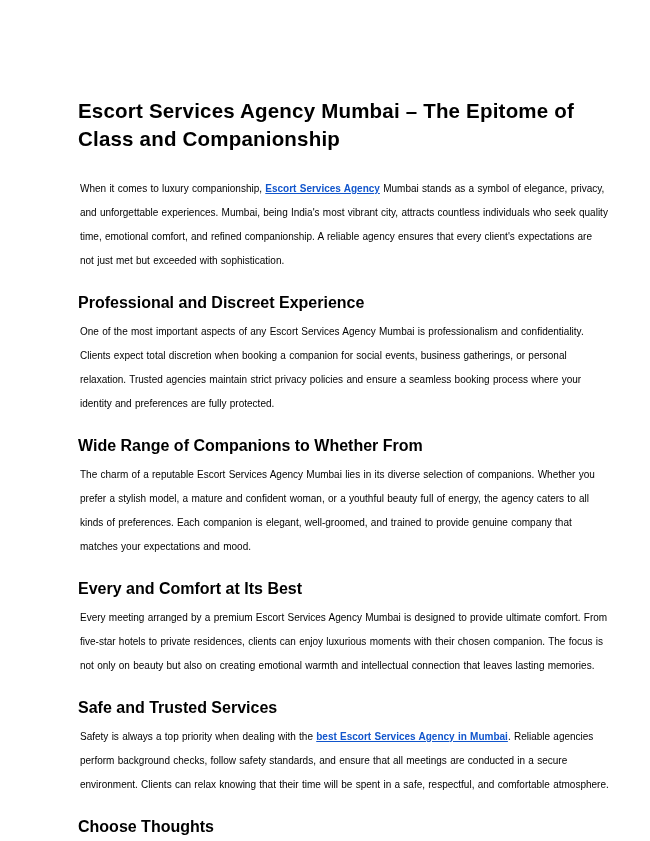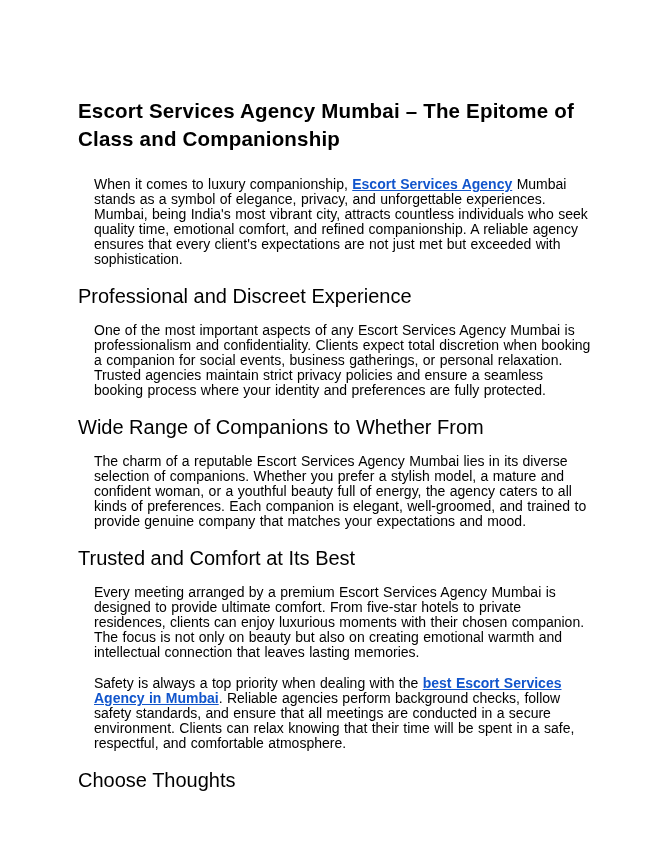--- a/index.html
+++ b/index.html
@@ -27,28 +27,28 @@
   }
   h1.doc-title {
     margin: 0 0 24px 0;
     font-size: 20.5px;
     line-height: 28px;
     font-weight: 700;
     letter-spacing: 0.2px;
   }
   h2.section-heading {
     margin: 19px 0 7px 0;
-    font-size: 20px;
+    font-size: 16px;
     line-height: 21px;
-    font-weight: 400;
+    font-weight: 700;
   }
   p.body-text {
-    margin: 16px;
-    font-size: 14px;
-    line-height: 15px;
+    margin: 2px;
+    font-size: 10px;
+    line-height: 24px;
     font-weight: 400;
     word-spacing: 0.5px;
   }
   p.intro {
     margin-bottom: 2px;
   }
   a.doc-link {
     font-weight: 700;
     text-decoration: underline;
     cursor: pointer;
@@ -68,25 +68,26 @@
       <h2 class="section-heading">Professional and Discreet Experience</h2>
       <p class="body-text">One of the most important aspects of any Escort Services Agency Mumbai is professionalism and confidentiality. Clients expect total discretion when booking a companion for social events, business gatherings, or personal relaxation. Trusted agencies maintain strict privacy policies and ensure a seamless booking process where your identity and preferences are fully protected.</p>
     </section>
 
     <section>
       <h2 class="section-heading">Wide Range of Companions to Whether From</h2>
       <p class="body-text">The charm of a reputable Escort Services Agency Mumbai lies in its diverse selection of companions. Whether you prefer a stylish model, a mature and confident woman, or a youthful beauty full of energy, the agency caters to all kinds of preferences. Each companion is elegant, well-groomed, and trained to provide genuine company that matches your expectations and mood.</p>
     </section>
 
     <section>
-      <h2 class="section-heading">Trusted and Comfort at Its Best</h2>
+      <h2 class="section-heading">Every and Comfort at Its Best</h2>
       <p class="body-text">Every meeting arranged by a premium Escort Services Agency Mumbai is designed to provide ultimate comfort. From five-star hotels to private residences, clients can enjoy luxurious moments with their chosen companion. The focus is not only on beauty but also on creating emotional warmth and intellectual connection that leaves lasting memories.</p>
     </section>
 
     <section>
+      <h2 class="section-heading">Safe and Trusted Services</h2>
       <p class="body-text"><span>Safety is always a top priority when dealing with the </span><a class="doc-link" style="color: rgb(17, 85, 204);">best Escort Services Agency in Mumbai</a><span>. Reliable agencies perform background checks, follow safety standards, and ensure that all meetings are conducted in a secure environment. Clients can relax knowing that their time will be spent in a safe, respectful, and comfortable atmosphere.</span></p>
     </section>
 
     <section>
       <h2 class="section-heading">Choose Thoughts</h2>
     </section>
 
   </div>
 </div>
 

